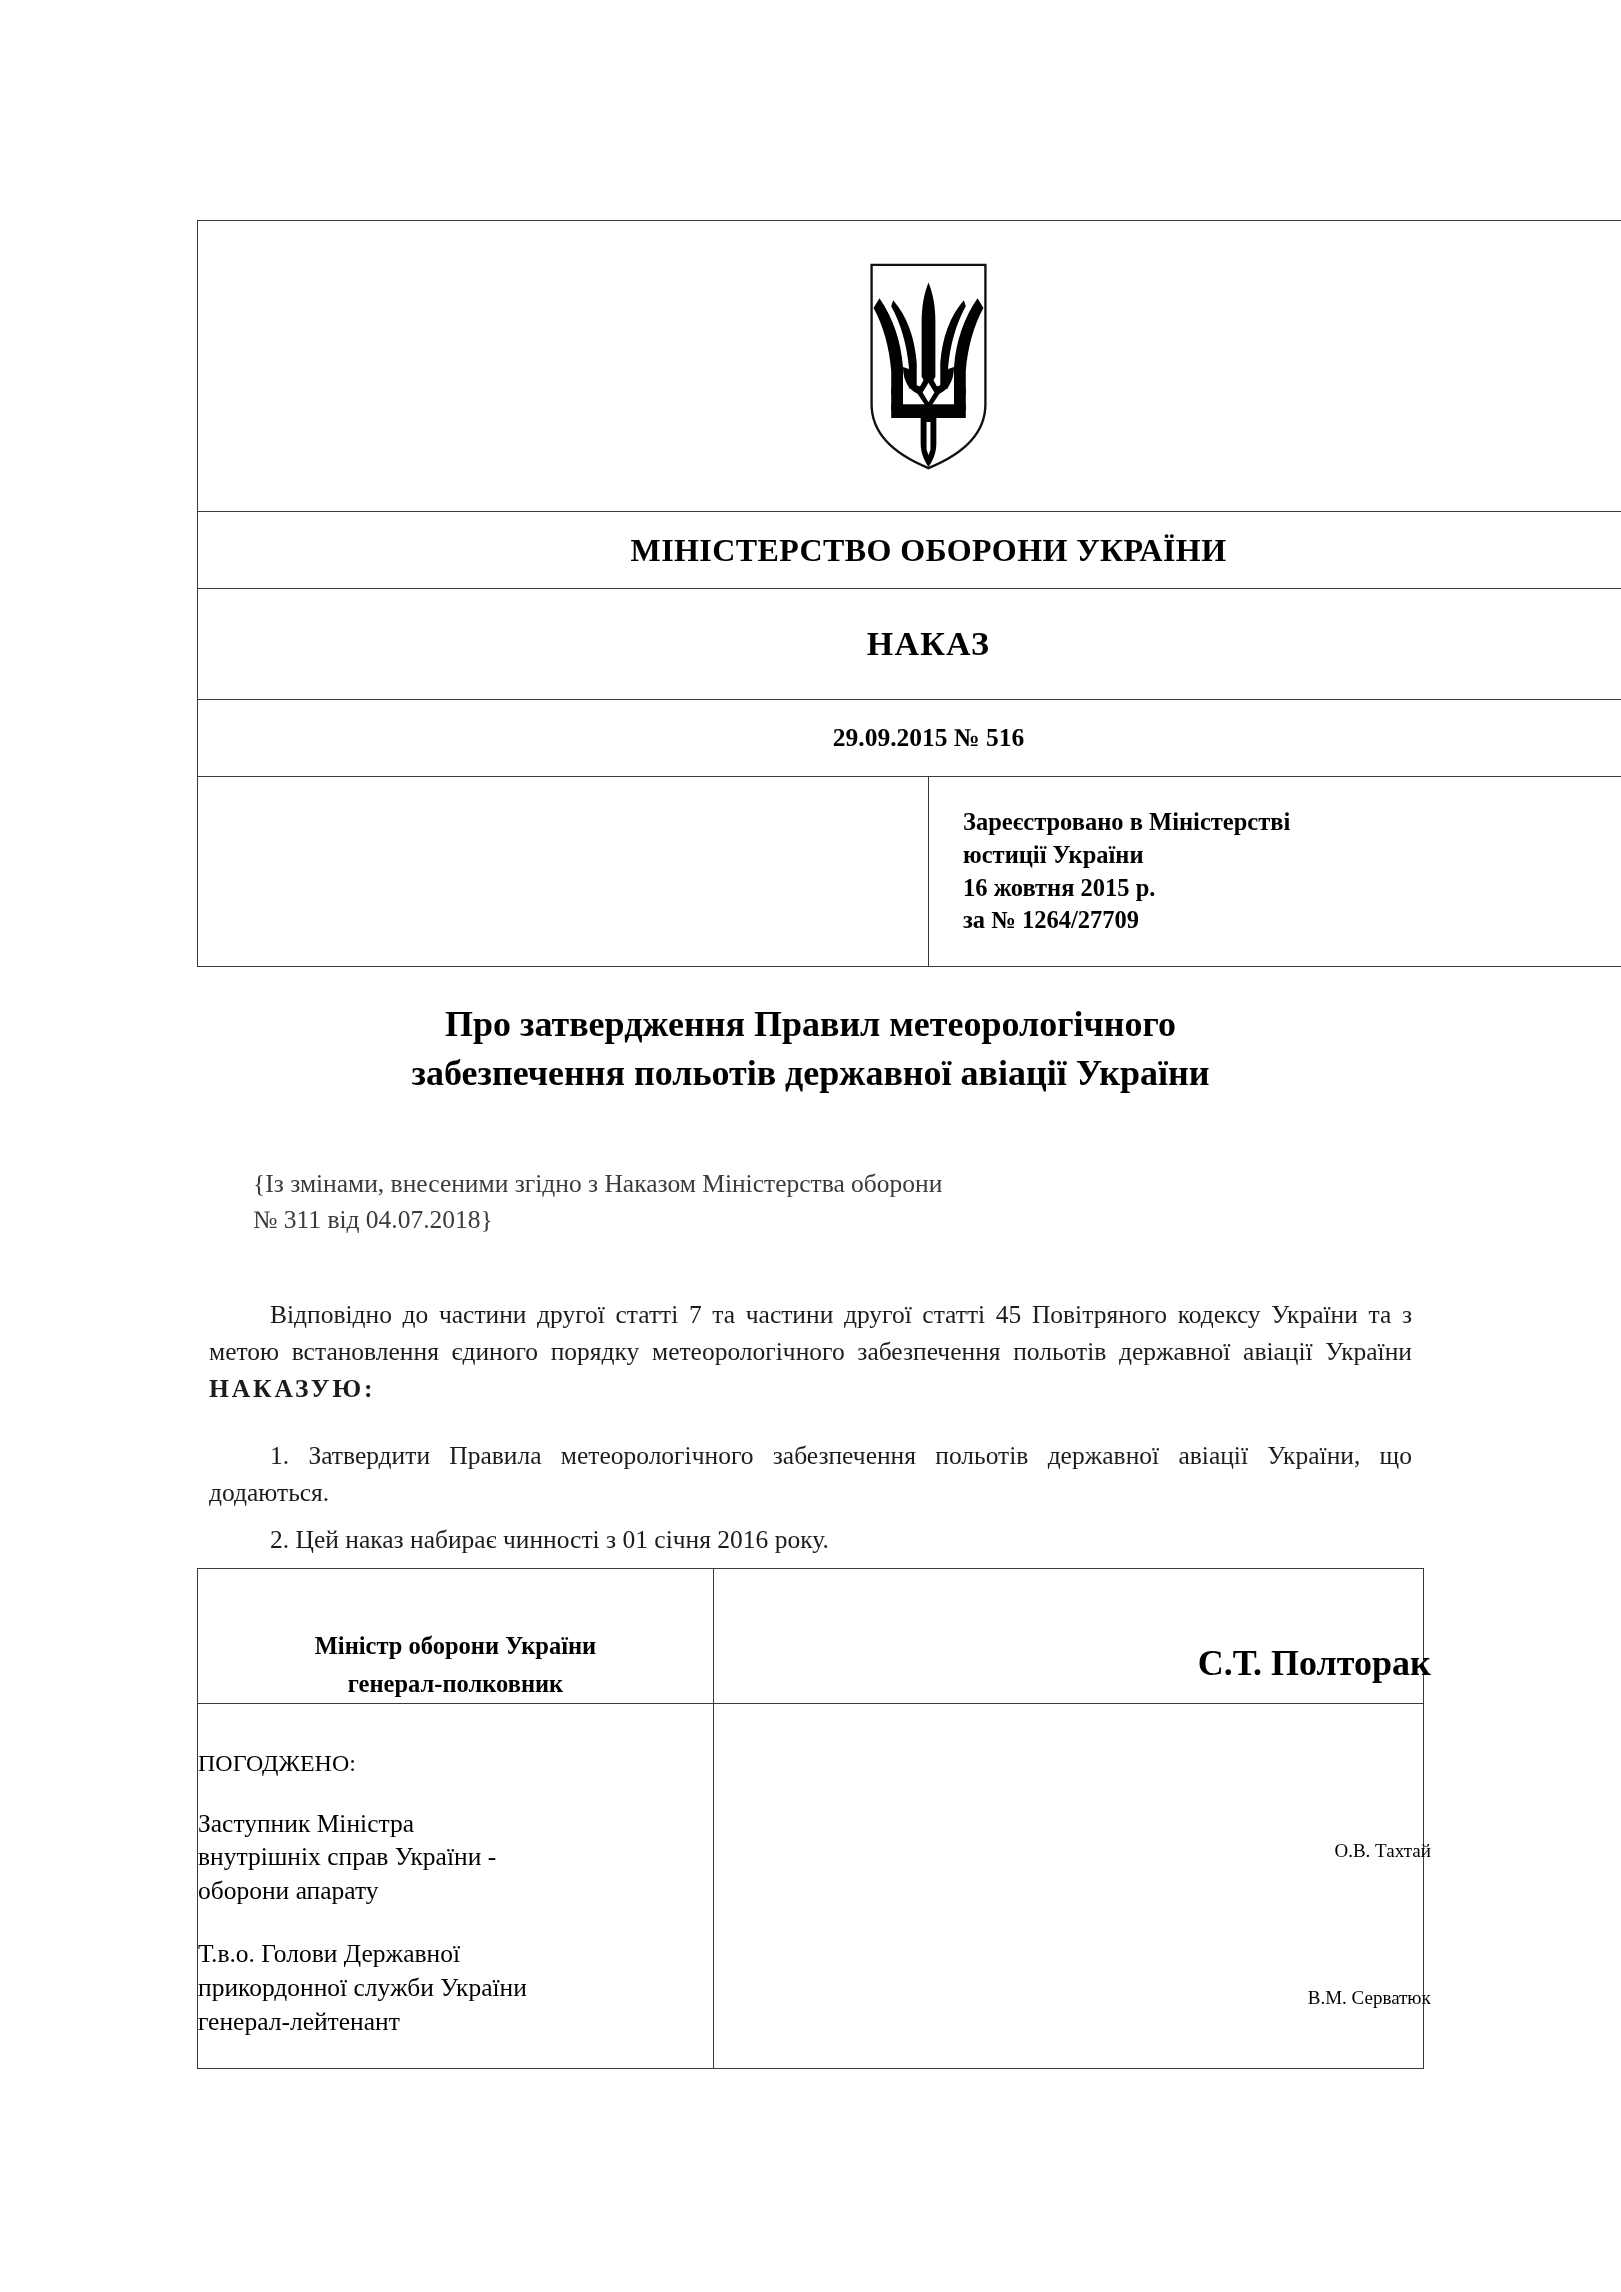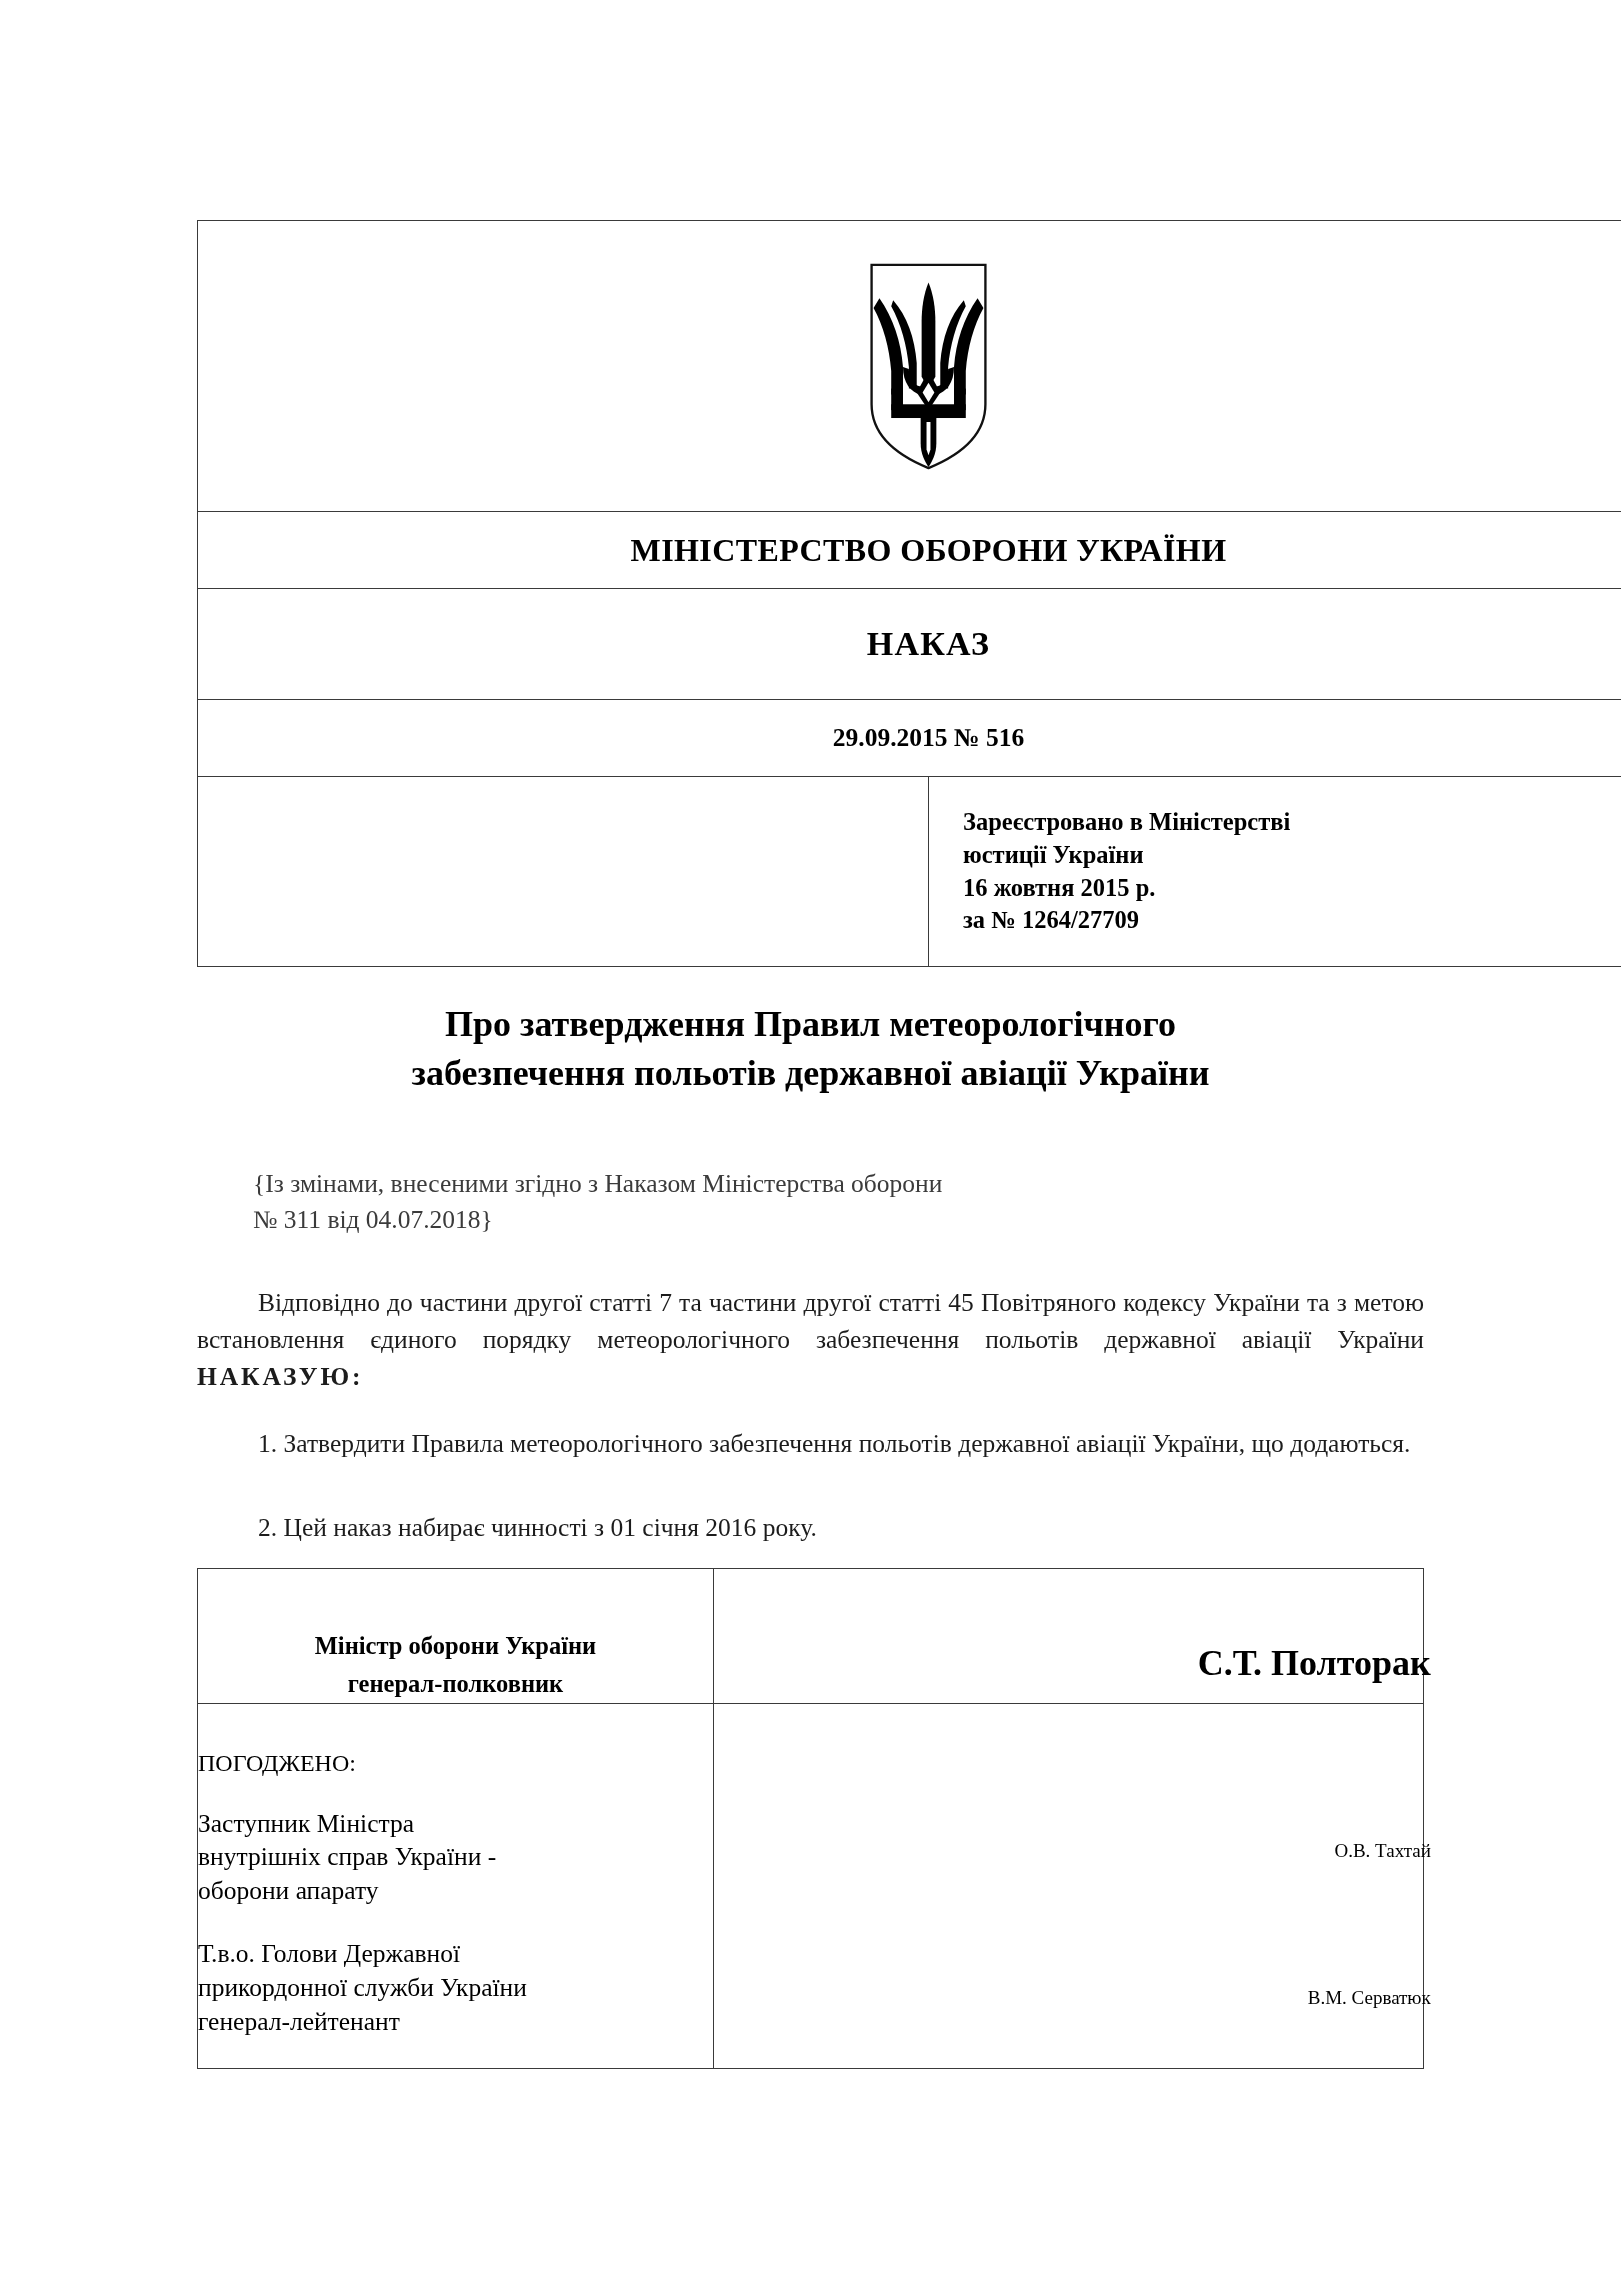--- a/index.html
+++ b/index.html
@@ -132,21 +132,21 @@
   .body-block {
     position: absolute;
     left: 197px;
     width: 1227px;
   }
   .para {
     font-size: 25.5px;
     line-height: 1.45;
     text-align: justify;
     text-indent: 61px;
-    margin: 0;
+    margin: 12px;
     color: #1c1c1c;
   }
   .para-intro { position: absolute; top: 1285px; }
   .para-1 { position: absolute; top: 1426px; }
   .para-2 { position: absolute; top: 1510px; }
   .nakazuyu {
     font-weight: bold;
     letter-spacing: 2.9px;
   }
 

